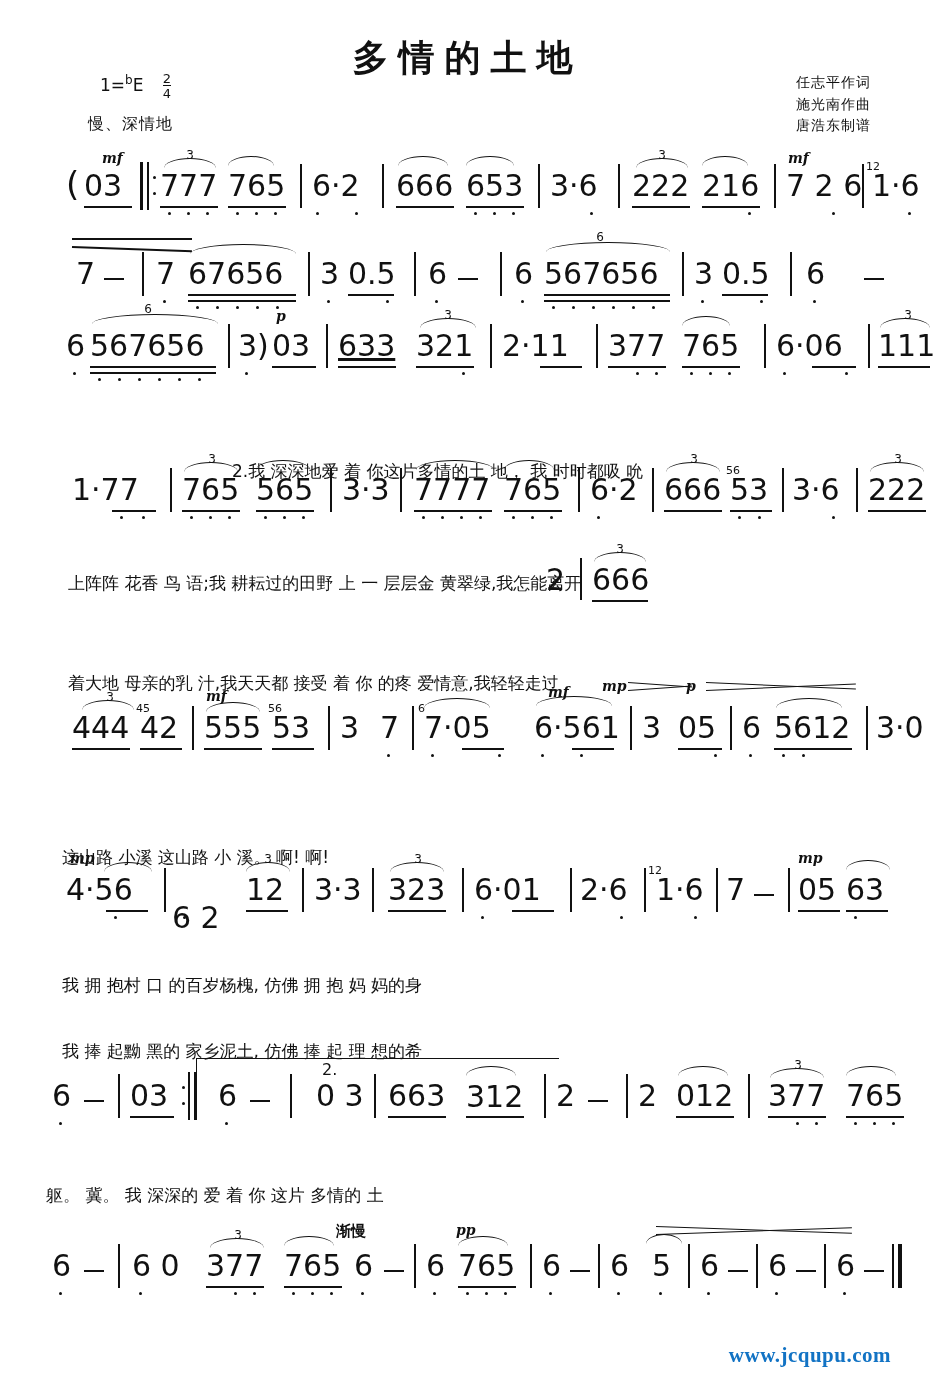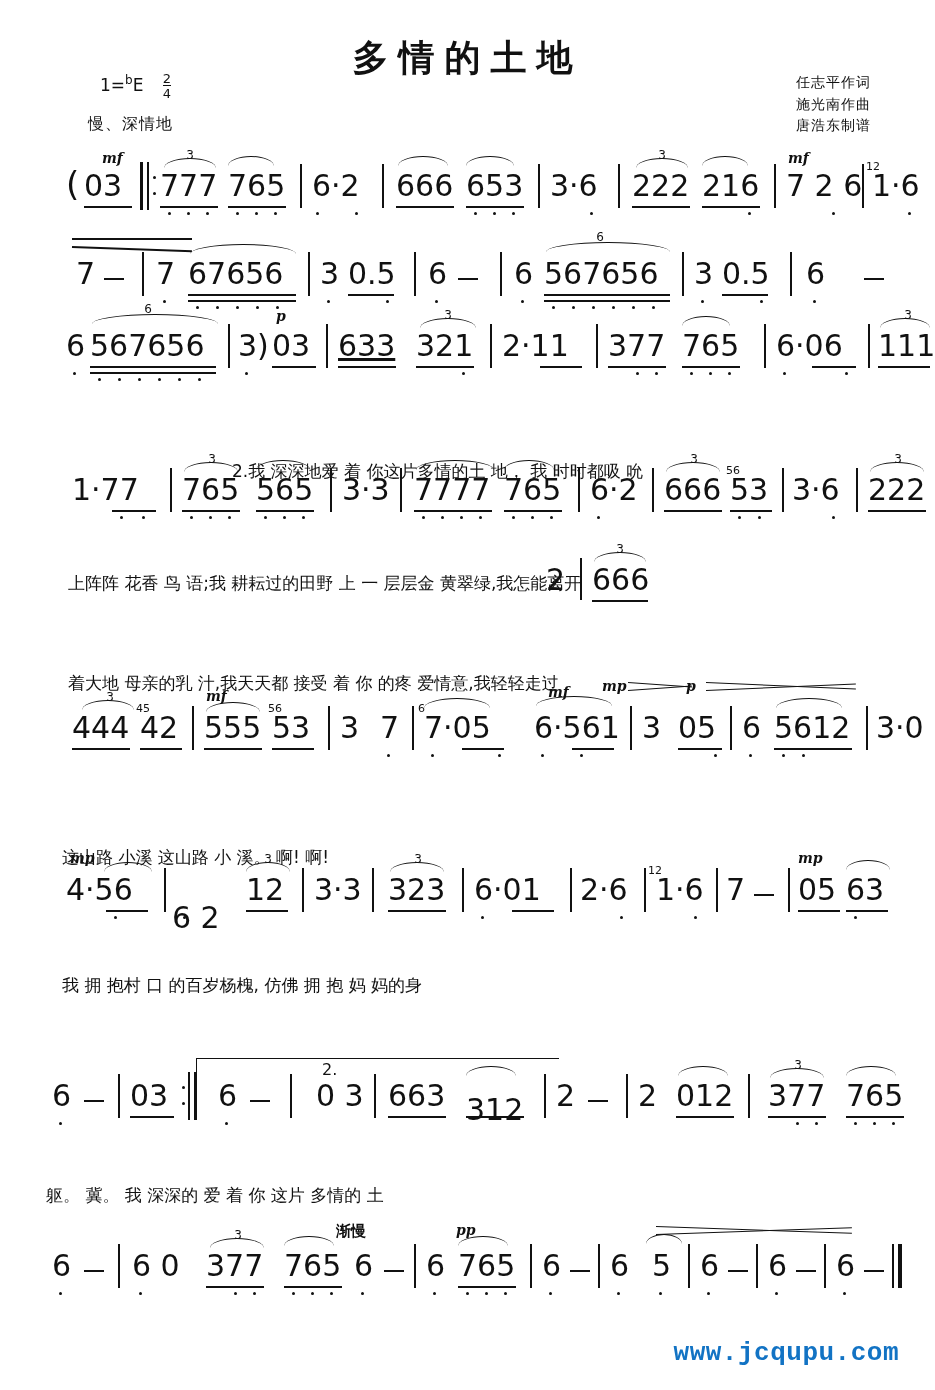--- a/index.html
+++ b/index.html
@@ -90,24 +90,24 @@
     font-family:"DejaVu Serif","Liberation Serif",serif;
   }
   .dot{position:absolute;width:3px;height:3px;border-radius:50%;background:#111;}
   .bar{position:absolute;width:1.6px;background:#111;}
   .repeatbar{position:absolute;background:#111;}
   .hair{position:absolute;height:1.4px;background:#111;transform-origin:left center;}
   .bracket{position:absolute;border-top:1.6px solid #111;border-left:1.6px solid #111;}
   .num-small{position:absolute;font-size:11px;}
   .dash{position:absolute;background:#111;height:2px;}
   .wm{
-    position:absolute;right:36px;bottom:22px;
-    font-size:26px;
+    position:absolute;right:44px;bottom:22px;
+    font-size:21px;
     color:#1273c4;
-    font-family:Liberation Mono, monospace;
+    font-family:Liberation Serif, serif;
     font-weight:600;
     letter-spacing:0.5px;
   }
   .rallen{position:absolute;font-size:15px;font-weight:700;}
 </style>
 </head>
 <body>
 
 <div class="sheet">
 
@@ -549,20 +549,23 @@
       <span class="n" style="left:798px;top:10px;">05</span>
       <span class="beam" style="left:798px;top:48px;width:42px;"></span>
       <span class="slur" style="left:846px;top:-2px;width:44px;"></span>
       <span class="n" style="left:846px;top:10px;">63</span>
       <span class="beam" style="left:846px;top:48px;width:42px;"></span>
       <span class="dot" style="left:854px;top:54px;"></span>
     </div>
     <div class="lyr" style="top:52px;">
       <span class="w" style="left:62px;">我 拥 抱村 口 的百岁杨槐, 仿佛 拥 抱 妈 妈的身</span>
     </div>
+    <div class="lyr" style="top:88px;">
+      <span class="w" style="left:62px;">我 捧 起黝 黑的 家乡泥土, 仿佛 捧 起 理 想的希</span>
+    </div>
   </div>
 
   <div class="row" style="top:1068px;">
     <div class="bracket" style="left:196px;top:-10px;width:362px;height:22px;"></div>
     <div class="num-small" style="left:322px;top:-8px;font-size:16px;">2.</div>
     <div class="mus">
       <span class="n" style="left:52px;top:10px;">6</span>
       <span class="dot" style="left:59px;top:54px;"></span>
       <span class="dash" style="left:84px;top:32px;width:20px;"></span>
       <span class="bar" style="left:118px;top:6px;height:44px;"></span>
@@ -578,21 +581,21 @@
       <span class="dot" style="left:225px;top:54px;"></span>
       <span class="dash" style="left:250px;top:32px;width:20px;"></span>
 
       <span class="bar" style="left:290px;top:6px;height:44px;"></span>
       <span class="n" style="left:316px;top:10px;">0 3</span>
 
       <span class="bar" style="left:374px;top:6px;height:44px;"></span>
       <span class="n" style="left:388px;top:10px;">663</span>
       <span class="beam" style="left:388px;top:48px;width:58px;"></span>
       <span class="slur" style="left:466px;top:-2px;width:50px;"></span>
-      <span class="n" style="left:466px;top:24px;">312</span>
+      <span class="n" style="left:466px;top:11px;">312</span>
       <span class="beam" style="left:466px;top:48px;width:58px;"></span>
 
       <span class="bar" style="left:544px;top:6px;height:44px;"></span>
       <span class="n" style="left:556px;top:10px;">2</span>
       <span class="dash" style="left:588px;top:32px;width:20px;"></span>
 
       <span class="bar" style="left:626px;top:6px;height:44px;"></span>
       <span class="n" style="left:638px;top:10px;">2</span>
       <span class="slur" style="left:678px;top:-2px;width:50px;"></span>
       <span class="n" style="left:676px;top:10px;">012</span>

